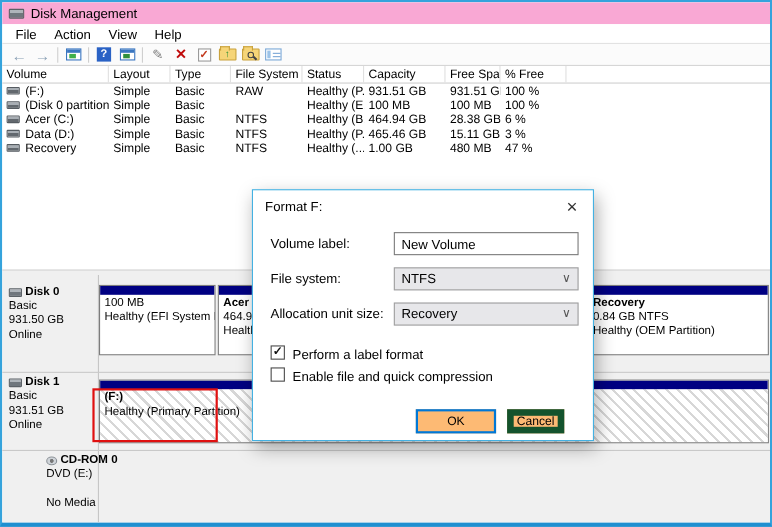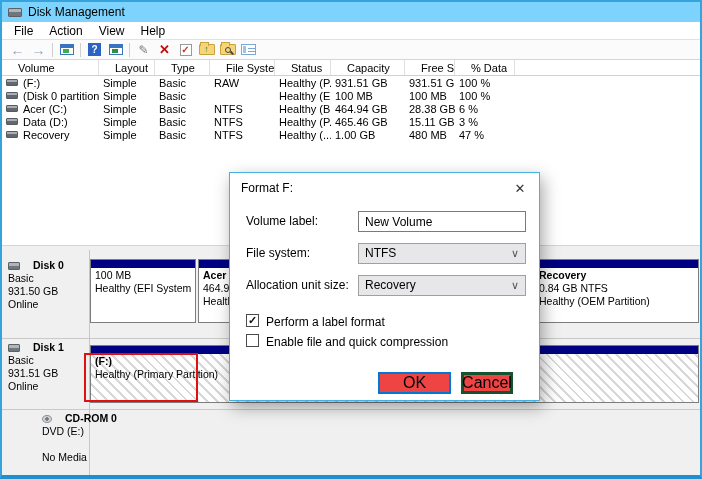--- a/index.html
+++ b/index.html
@@ -2,21 +2,21 @@
 <html><head>
 <meta charset="utf-8">
 <style>
   * { margin:0; padding:0; box-sizing:border-box; }
   body { background:#ffffff; font-family:"Liberation Sans", sans-serif; }
   .screen { position:relative; width:702px; height:479px; background:#fff;
             border:2px solid #35a3dc; border-bottom:4px solid #1f8fd0; overflow:hidden;
             font-family:"Liberation Sans", sans-serif; color:#000; }
 
   
-  .titlebar { position:absolute; top:0; left:0; right:0; height:20px; background:#7dd3fc;
+  .titlebar { position:absolute; top:0; left:0; right:0; height:20px; background:#f9a8d4;
               display:flex; align-items:center; padding-left:6px; gap:6px; font-size:12px; }
   .drive-ico { width:14px; height:9px; border-radius:1px;
                background:linear-gradient(#aeb4ba 0 45%, #6f767d 45% 100%); border:1px solid #5b6167; }
   .menubar { position:absolute; top:20px; left:0; right:0; height:17px; background:#fff;
              display:flex; align-items:center; padding-left:4px; font-size:12px; }
   .menu-item { padding:1px 8px; cursor:default; }
   .toolbar { position:absolute; top:37px; left:0; right:0; height:21px; background:#fbfbfb;
              border-top:1px solid #e2e2e2; border-bottom:1px solid #d6d6d6;
              display:flex; align-items:center; padding-left:5px; }
   .ti { width:21px; height:17px; display:flex; align-items:center; justify-content:center;
@@ -41,35 +41,35 @@
   .mag::after { content:""; position:absolute; width:4px; height:1.5px; background:#444;
                 right:-4px; bottom:-2px; transform:rotate(45deg); }
   .propico { width:15px; height:11px; border:1px solid #7aa7d6; background:#fff; position:relative; }
   .propico::before { content:""; position:absolute; left:1px; top:1px; bottom:1px; width:3px; background:#9cc3e8; }
   .propico::after { content:""; position:absolute; left:6px; top:3px; width:7px; height:1px;
                     background:#7aa7d6; box-shadow:0 3px 0 #7aa7d6; }
 
   
   .pane-top { position:absolute; top:58px; left:0; right:0; height:185px; background:#fff; font-size:11px; }
   .thead { display:flex; height:16px; border-bottom:1px solid #d0d0d0; }
-  .th { display:flex; align-items:center; padding-left:16px; border-right:1px solid #e0e0e0;
+  .th { display:flex; align-items:center; padding-left:4px; border-right:1px solid #e0e0e0;
         overflow:hidden; white-space:nowrap; }
   .trow { display:flex; height:13px; align-items:center; }
   .td { padding-left:4px; overflow:hidden; white-space:nowrap; display:flex; align-items:center; }
   .c0{width:97px}.c1{width:56px}.c2{width:55px}.c3{width:65px}.c4{width:56px}.c5{width:74px}.c6{width:50px}.c7{width:60px}
   .vol-ico { width:12px; height:7px; border-radius:1px; margin-right:5px; flex:0 0 auto;
              background:linear-gradient(#a8aeb4 0 45%, #62686e 45% 100%); border:1px solid #555b61; }
 
   
   .pane-bottom { position:absolute; top:243px; left:0; right:0; bottom:0; background:#f0f0f0;
                  border-top:1px solid #d5d5d5; font-size:10.5px; }
   .vline { position:absolute; left:87px; top:4px; bottom:0; width:1px; background:#c6c6c6; }
   .rowsep { position:absolute; left:0; right:0; height:1px; background:#c9c9c9; }
   .disk-label { position:absolute; left:6px; width:78px; line-height:13px; }
-  .disk-name { font-weight:bold; display:flex; align-items:center; gap:13px; }
+  .disk-name { font-weight:bold; display:flex; align-items:center; gap:3px; }
   .cd-ico { width:10px; height:8px; border-radius:50%; background:radial-gradient(circle at 50% 50%, #777 0 1.5px, #cfd4d9 2px 100%); border:1px solid #8a9096; flex:0 0 auto; }
   .pbox { position:absolute; border:1px solid #7d7d7d; background:#fff; overflow:hidden; }
   .pstrip { height:8px; background:#000082; }
   .ptext { padding:1px 4px; line-height:13px; white-space:nowrap; }
   .ptext .b { font-weight:bold; }
   .hatch { background:repeating-linear-gradient(45deg, #ffffff 0 5px, #d7d7d7 5px 7px); }
   .red-annot { position:absolute; border:2px solid #e01010; background:transparent; z-index:3; }
 
   
   .dialog { position:absolute; left:227px; top:170px; width:311px; height:229px; background:#fff;
@@ -80,24 +80,24 @@
                align-items:center; justify-content:center; font-size:13px; color:#333; }
   .dlg-label { position:absolute; left:16px; white-space:nowrap; }
   .dlg-input { position:absolute; left:128px; width:168px; height:21px; border:1px solid #7a7a7a;
                font-size:12px; padding-left:6px; font-family:"Liberation Sans", sans-serif; background:#fff; }
   .combo { position:absolute; left:128px; width:168px; height:21px; background:#e7e7ea;
            border:1px solid #a0a0a0; line-height:19px; padding-left:6px; }
   .combo .chev { position:absolute; right:6px; top:0; color:#555; font-size:11px; }
   .cb-box { position:absolute; left:16px; width:13px; height:13px; border:1px solid #4a4a4a; background:#fff;
             display:flex; align-items:center; justify-content:center; font-size:11px; font-weight:bold; color:#111; line-height:1; }
   .cb-label { position:absolute; left:36px; white-space:nowrap; }
-  .btn { position:absolute; height:22px; background:#ef4444; display:flex; align-items:center;
-         justify-content:center; font-size:16px; }
+  .btn { position:absolute; height:22px; background:#fdba74; display:flex; align-items:center;
+         justify-content:center; font-size:11px; }
   .btn-ok { left:148px; top:199px; width:73px; border:2px solid #0078d7; }
-  .btn-cancel { left:231px; top:199px; width:52px; border:3px solid #14532d; }
+  .btn-cancel { left:231px; top:199px; width:52px; border:6px solid #14532d; }
 </style>
 </head>
 <body>
 
 <div class="screen">
 
   <div class="titlebar">
     <span class="drive-ico"></span>
     <span>Disk Management</span>
   </div>
@@ -158,21 +158,21 @@
 
   <div class="pane-top">
     <div class="thead">
       <span class="th c0">Volume</span>
       <span class="th c1">Layout</span>
       <span class="th c2">Type</span>
       <span class="th c3">File System</span>
       <span class="th c4">Status</span>
       <span class="th c5">Capacity</span>
       <span class="th c6">Free Spa...</span>
-      <span class="th c7">% Data</span>
+      <span class="th c7">% Free</span>
     </div>
 
     <div class="trow">
       <span class="td c0">
           <span class="vol-ico"></span>
           <span>(F:)</span>
         </span>
       <span class="td c1">Simple</span>
       <span class="td c2">Basic</span>
       <span class="td c3">RAW</span>

